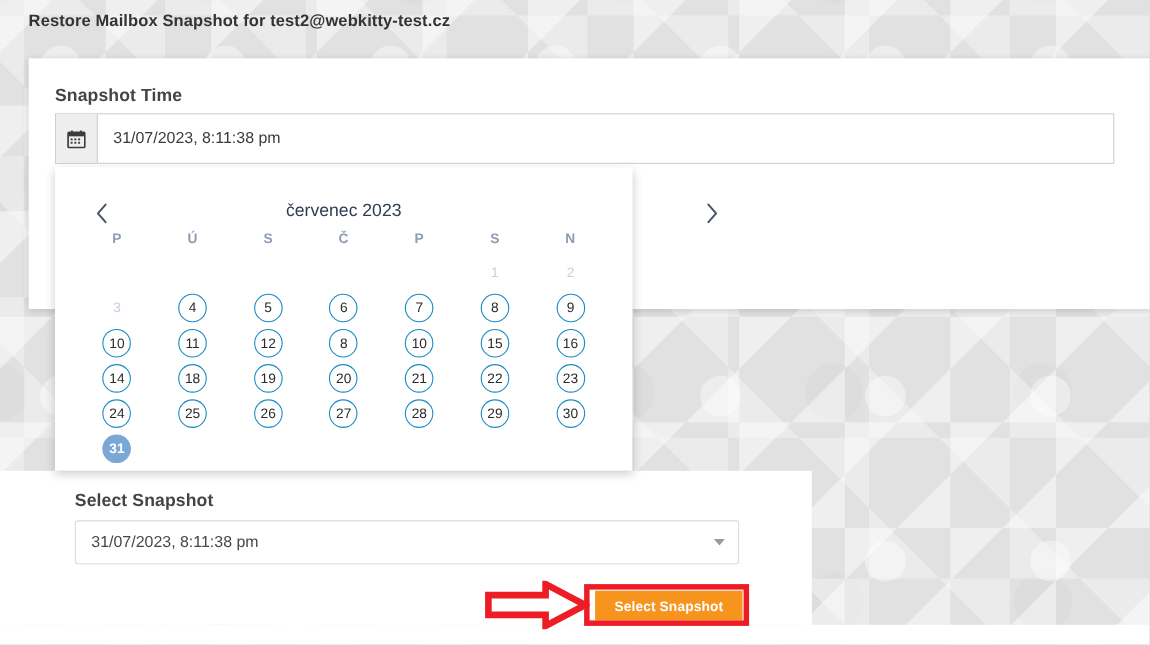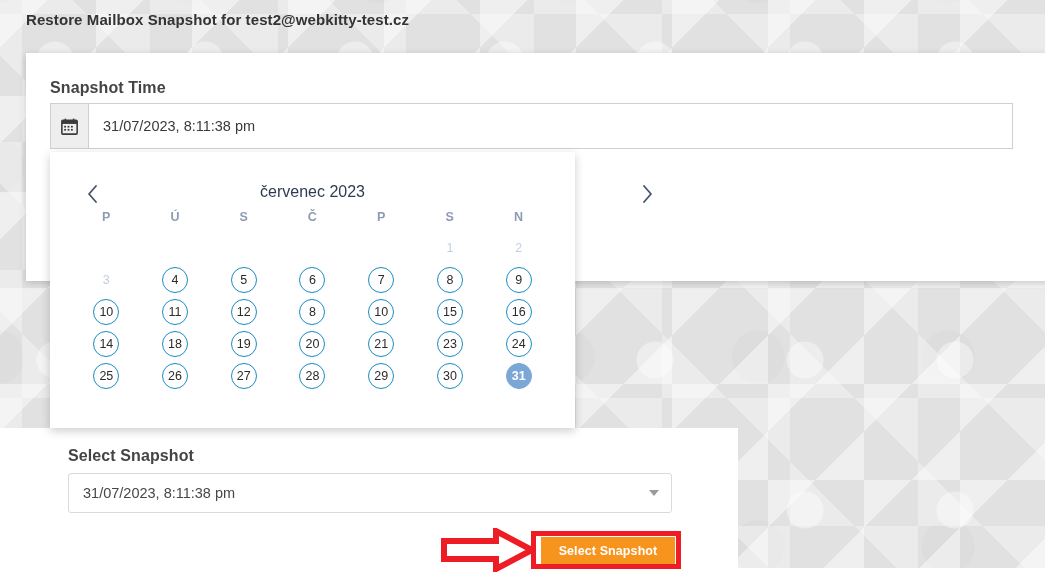--- a/index.html
+++ b/index.html
@@ -428,20 +428,23 @@
       <div class="day-cell">
         <div class="day enabled">19</div>
       </div>
       <div class="day-cell">
         <div class="day enabled">20</div>
       </div>
       <div class="day-cell">
         <div class="day enabled">21</div>
       </div>
       <div class="day-cell">
+        <div class="day enabled">22</div>
+      </div>
+      <div class="day-cell">
         <div class="day enabled">23</div>
       </div>
       <div class="day-cell">
         <div class="day enabled">24</div>
       </div>
       <div class="day-cell">
         <div class="day enabled">25</div>
       </div>
       <div class="day-cell">
         <div class="day enabled">26</div>

